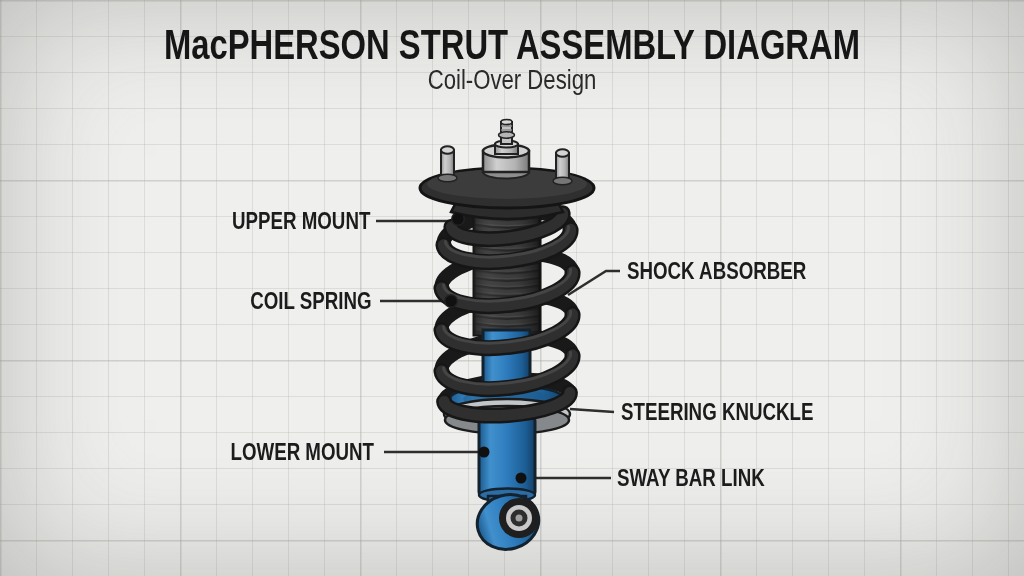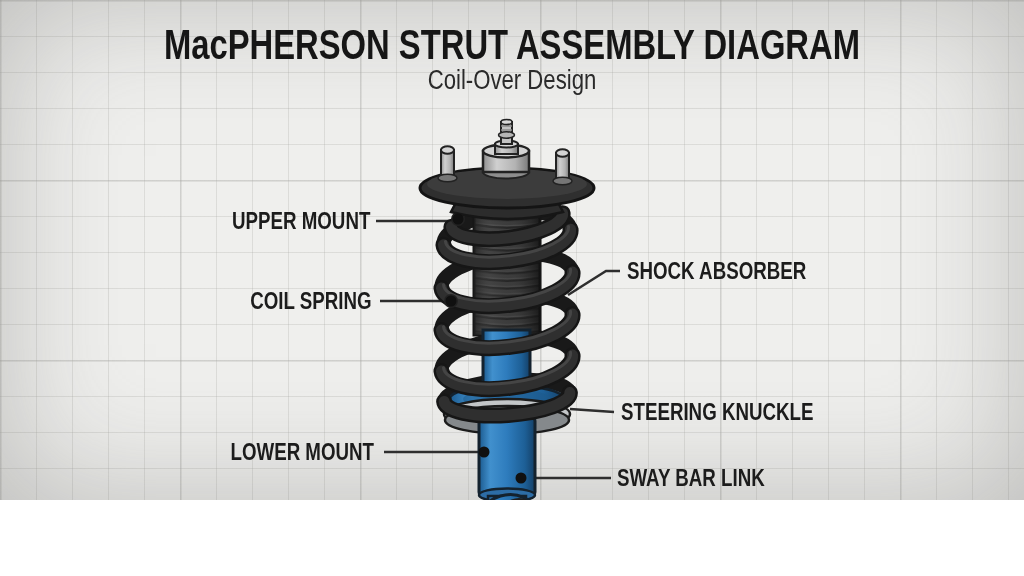--- a/index.html
+++ b/index.html
@@ -1,19 +1,19 @@
 <!DOCTYPE html>
 <html><head>
 <meta charset="utf-8">
 <style>
   html,body { margin:0; padding:0; }
   .stage {
     position: relative;
     width: 1024px;
-    height: 500px;
+    height: 576px;
     overflow: hidden;
     font-family: "Liberation Sans", sans-serif;
     background-color: #efefed;
     background-image:
       linear-gradient(rgba(175,175,172,.30) 1.5px, transparent 1.5px),
       linear-gradient(90deg, rgba(175,175,172,.30) 1.5px, transparent 1.5px),
       linear-gradient(rgba(160,160,157,.22) 2px, transparent 2px),
       linear-gradient(90deg, rgba(160,160,157,.22) 2px, transparent 2px);
     background-size: 36px 36px, 36px 36px, 180px 180px, 180px 180px;
   }

